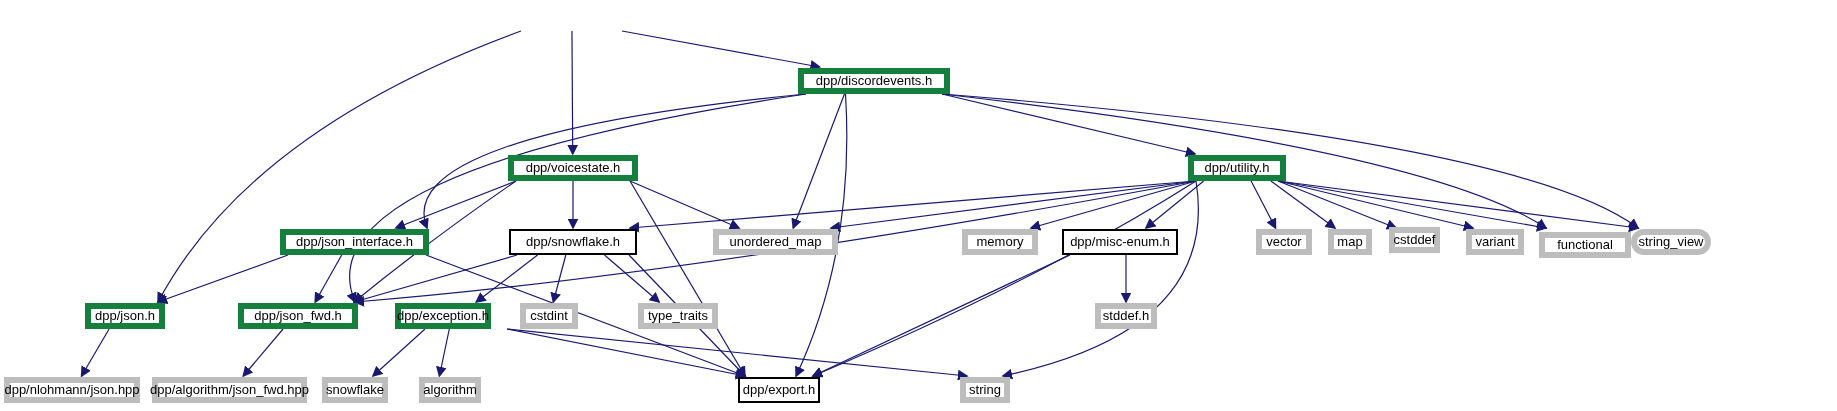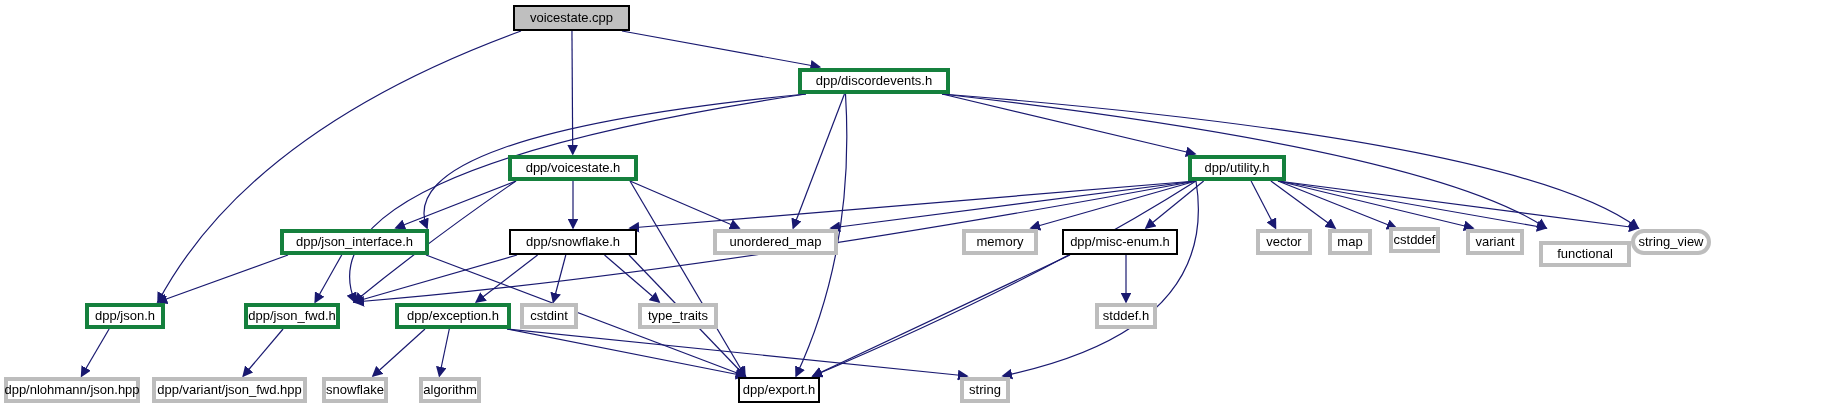--- a/index.html
+++ b/index.html
@@ -6,21 +6,21 @@
   #stage{
     position:relative;
     width:1837px;height:411px;
     background:#ffffff;
     overflow:hidden;
     font-family:"Liberation Sans",sans-serif;
   }
   #edges{position:absolute;left:0;top:0;width:1837px;height:411px;}
   .node{
     position:absolute;box-sizing:border-box;height:26px;
-    background:#ffffff;border:4px solid #15803d;color:#000000;
+    background:#ffffff;border:6px solid #15803d;color:#000000;
     font-size:13px;line-height:24px;text-align:center;
     white-space:nowrap;overflow:visible;
     display:flex;align-items:center;justify-content:center;
     z-index:2;
   }
   .node.plain{border-color:#bdbdbd;}
   .node.strong{border-width:2px;border-color:#000000;}
   .node.current{background:#bfbfbf;border:2px solid #000000;font-size:13px;}
 </style>
 </head>
@@ -71,40 +71,39 @@
       <path d="M1270.9,181 L1335,228" fill="none" stroke="#191970" stroke-width="1.2" marker-end="url(#arrow)"></path>
       <path d="M1278,181 L1396,228" fill="none" stroke="#191970" stroke-width="1.2" marker-end="url(#arrow)"></path>
       <path d="M1278,181 L1473,228" fill="none" stroke="#191970" stroke-width="1.2" marker-end="url(#arrow)"></path>
       <path d="M1278,181 L1546,228" fill="none" stroke="#191970" stroke-width="1.2" marker-end="url(#arrow)"></path>
       <path d="M1278,181 L1638,228" fill="none" stroke="#191970" stroke-width="1.2" marker-end="url(#arrow)"></path>
       <path d="M1196,181 Q1220,330 1003,376" fill="none" stroke="#191970" stroke-width="1.2" marker-end="url(#arrow)"></path>
       <path d="M1196,181 Q1040,280 813,376" fill="none" stroke="#191970" stroke-width="1.2" marker-end="url(#arrow)"></path>
       <path d="M1126,255 L1126,302" fill="none" stroke="#191970" stroke-width="1.2" marker-end="url(#arrow)"></path>
       <path d="M1070,255 L813,376" fill="none" stroke="#191970" stroke-width="1.2" marker-end="url(#arrow)"></path>
     </svg>
-<div class="node current strong" style="left: 513px; top: 5px; width: 117px;">voicestate.cpp</div>
     <div class="node dpp" style="left: 798px; top: 68px; width: 152px;">dpp/discordevents.h</div>
     <div class="node dpp" style="left: 508px; top: 155px; width: 130px;">dpp/voicestate.h</div>
     <div class="node dpp" style="left: 1188px; top: 155px; width: 98px;">dpp/utility.h</div>
     <div class="node dpp" style="left: 280px; top: 229px; width: 149px;">dpp/json_interface.h</div>
     <div class="node dpp strong" style="left: 509px; top: 229px; width: 128px;">dpp/snowflake.h</div>
     <div class="node plain" style="left: 713px; top: 229px; width: 125px;">unordered_map</div>
     <div class="node plain" style="left: 962px; top: 229px; width: 76px;">memory</div>
     <div class="node dpp strong" style="left: 1062px; top: 229px; width: 116px;">dpp/misc-enum.h</div>
     <div class="node plain" style="left: 1256px; top: 229px; width: 56px;">vector</div>
     <div class="node plain" style="left: 1328px; top: 229px; width: 44px;">map</div>
     <div class="node plain" style="left: 1389px; top: 227px; width: 51px;">cstddef</div>
     <div class="node plain" style="left: 1466px; top: 229px; width: 58px;">variant</div>
-    <div class="node plain" style="left: 1539px; top: 241px; width: 92px;">functional</div>
+    <div class="node plain" style="left: 1539px; top: 232px; width: 92px;">functional</div>
     <div class="node plain" style="left: 1631px; top: 229px; width: 80px; border-radius: 13px;">string_view</div>
     <div class="node dpp" style="left: 85px; top: 303px; width: 80px;">dpp/json.h</div>
-    <div class="node dpp" style="left: 244px; top: 303px; width: 96px;">dpp/json_fwd.h</div>
-    <div class="node dpp" style="left: 395px; top: 303px; width: 116px;">dpp/exception.h</div>
+    <div class="node dpp" style="left: 238px; top: 303px; width: 120px;">dpp/json_fwd.h</div>
+    <div class="node dpp" style="left: 395px; top: 303px; width: 96px;">dpp/exception.h</div>
     <div class="node plain" style="left: 520px; top: 303px; width: 58px;">cstdint</div>
     <div class="node plain" style="left: 638px; top: 303px; width: 80px;">type_traits</div>
     <div class="node plain" style="left: 1095px; top: 303px; width: 62px;">stddef.h</div>
     <div class="node plain" style="left: 4px; top: 377px; width: 136px; text-align: right;">dpp/nlohmann/json.hpp</div>
-    <div class="node plain" style="left: 152px; top: 377px; width: 155px;">dpp/variant/json_fwd.hpp</div>
+    <div class="node plain" style="left: 152px; top: 377px; width: 155px;">dpp/algorithm/json_fwd.hpp</div>
     <div class="node plain" style="left: 322px; top: 377px; width: 66px;">snowflake</div>
     <div class="node plain" style="left: 419px; top: 377px; width: 62px;">algorithm</div>
     <div class="node dpp strong" style="left: 738px; top: 377px; width: 82px;">dpp/export.h</div>
     <div class="node plain" style="left: 960px; top: 377px; width: 50px;">string</div>
   </div>
 
 </body></html>

